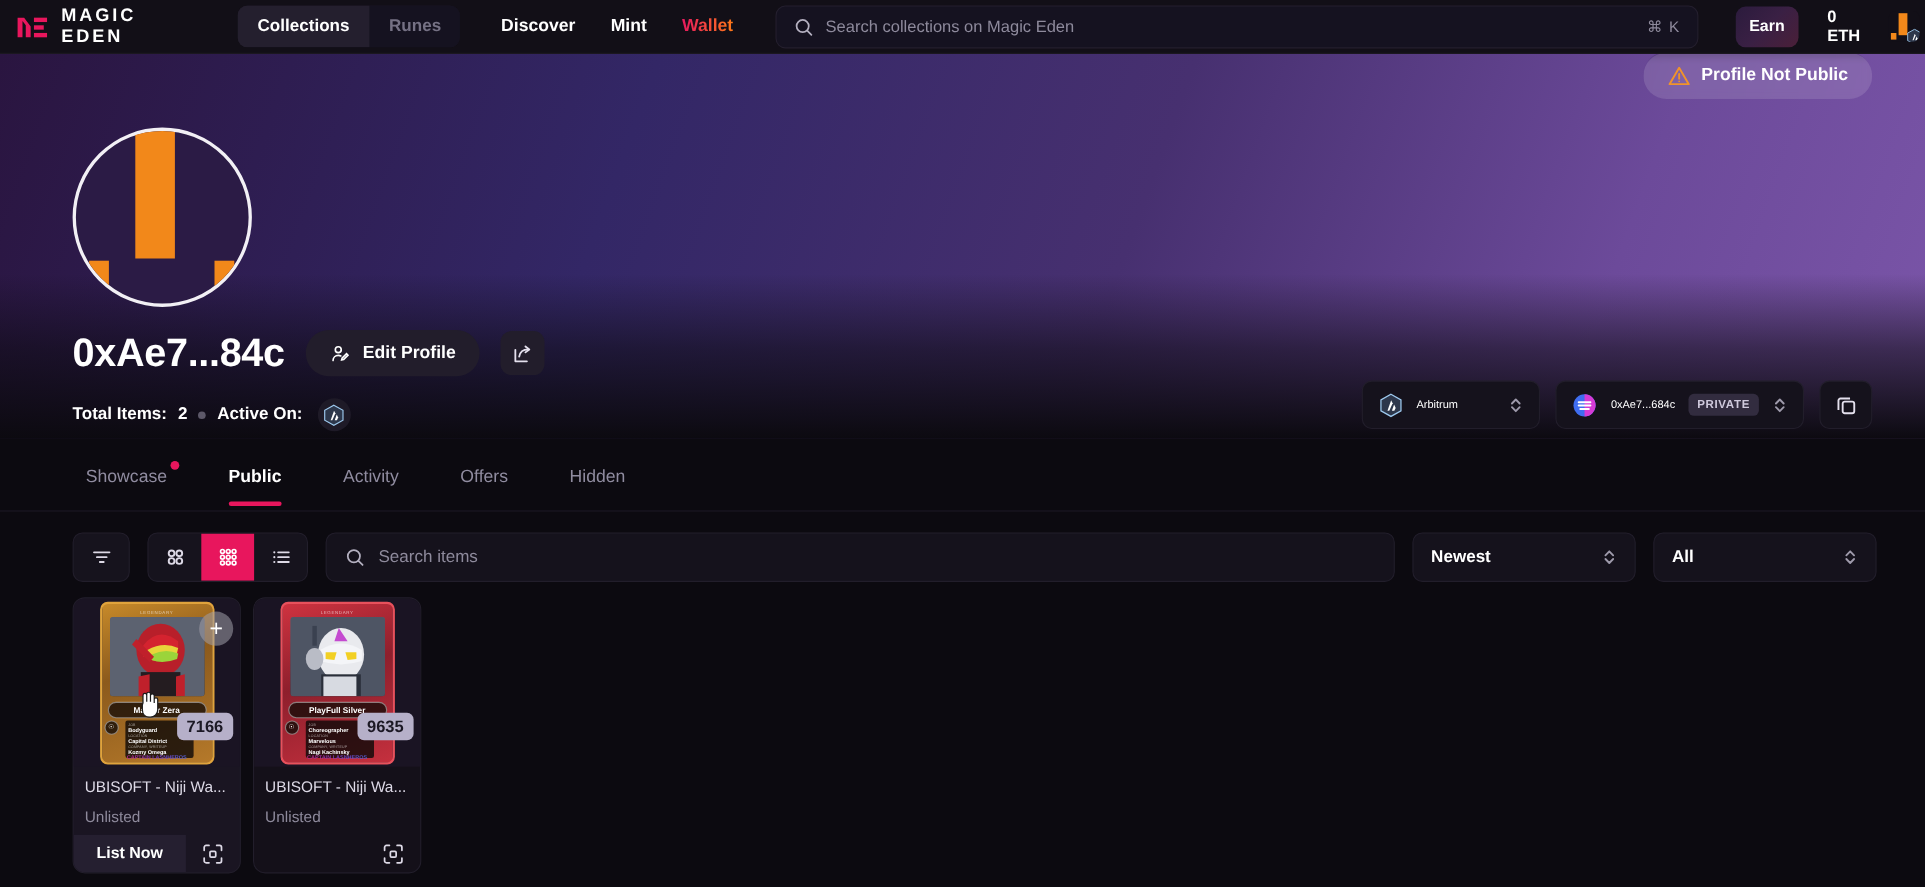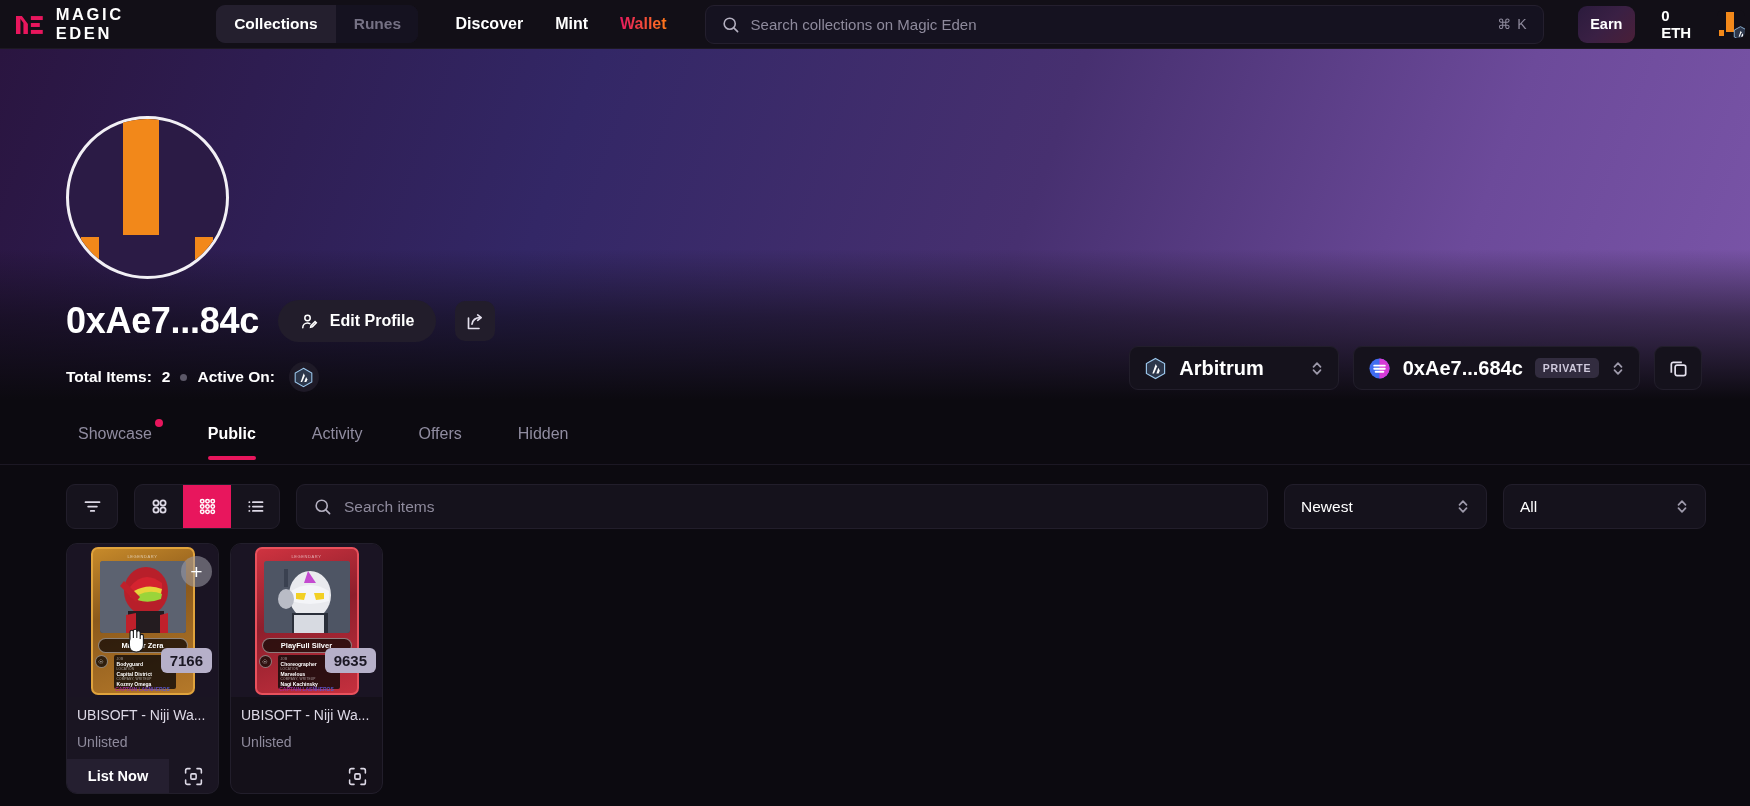--- a/index.html
+++ b/index.html
@@ -124,21 +124,21 @@
   }
 
   
   .selectors {
     position: absolute; right: 48px; top: 346px; display: flex; gap: 14px; align-items: center;
   }
   .sel {
     height: 44px; background: #15121c; border: 1px solid #221e2b; border-radius: 9px;
     display: flex; align-items: center; gap: 12px; padding: 0 14px; cursor: pointer;
   }
-  .sel-label { font-size: 20px; font-weight: bold; color: #fff; }
+  .sel-label { font-size: 10px; font-weight: normal; color: #fff; }
   .priv-badge {
     background: #322c3f; border-radius: 5px; padding: 4px 8px;
     font-size: 10.5px; font-weight: bold; letter-spacing: 0.6px; color: #cfc9dc;
   }
   .copy-btn {
     width: 48px; height: 44px; background: #15121c; border: 1px solid #221e2b;
     border-radius: 9px; display: flex; align-items: center; justify-content: center;
     cursor: pointer;
   }
 
@@ -184,21 +184,21 @@
     flex: 1; max-width: 1005px; height: 45px; background: #15121c;
     border: 1px solid #221e2b; border-radius: 9px;
     display: flex; align-items: center; gap: 12px; padding: 0 16px;
   }
   .items-search-ph { font-size: 15.5px; color: #8e8a9c; }
   .dd {
     height: 45px; min-width: 203px; background: #15121c; border: 1px solid #221e2b;
     border-radius: 9px; display: flex; align-items: center; justify-content: space-between;
     padding: 0 16px; cursor: pointer;
   }
-  .dd-label { font-size: 15.5px; font-weight: normal; color: #fff; }
+  .dd-label { font-size: 15.5px; font-weight: bold; color: #fff; }
 
   
   .grid {
     position: absolute; left: 66px; top: 543px; display: flex; gap: 11px;
   }
   .card {
     width: 153px; border-radius: 11px; overflow: hidden;
     background: #141019; border: 1px solid #221e2b; position: relative;
   }
   .card.hovered { background: #1a1522; }
@@ -348,20 +348,28 @@
         </svg>
       </div>
     </div>
   </div>
   <div class="scrollbar"></div>
 
   <div class="banner">
     <div class="banner-fade"></div>
   </div>
 
+  <div class="not-public">
+    <svg width="21" height="21" viewBox="0 0 24 24" fill="none" stroke="#f0932b" stroke-width="2" stroke-linejoin="round">
+      <path d="M12 3 L22 20 L2 20 Z"></path>
+      <line x1="12" y1="9.5" x2="12" y2="14.5" stroke-linecap="round"></line>
+      <circle cx="12" cy="17" r="0.9" fill="#f0932b" stroke="none"></circle>
+    </svg>
+    <span class="not-public-label">Profile Not Public</span>
+  </div>
 
   <div class="avatar">
     <div class="bar" style="left:54px;top:-4px;width:36px;height:120px;"></div>
     <div class="bar" style="left:12px;top:118px;width:18px;height:42px;"></div>
     <div class="bar" style="left:126px;top:118px;width:18px;height:42px;"></div>
   </div>
 
   <div class="id-row">
     <span class="handle">0xAe7...84c</span>
     <div class="edit-btn">

